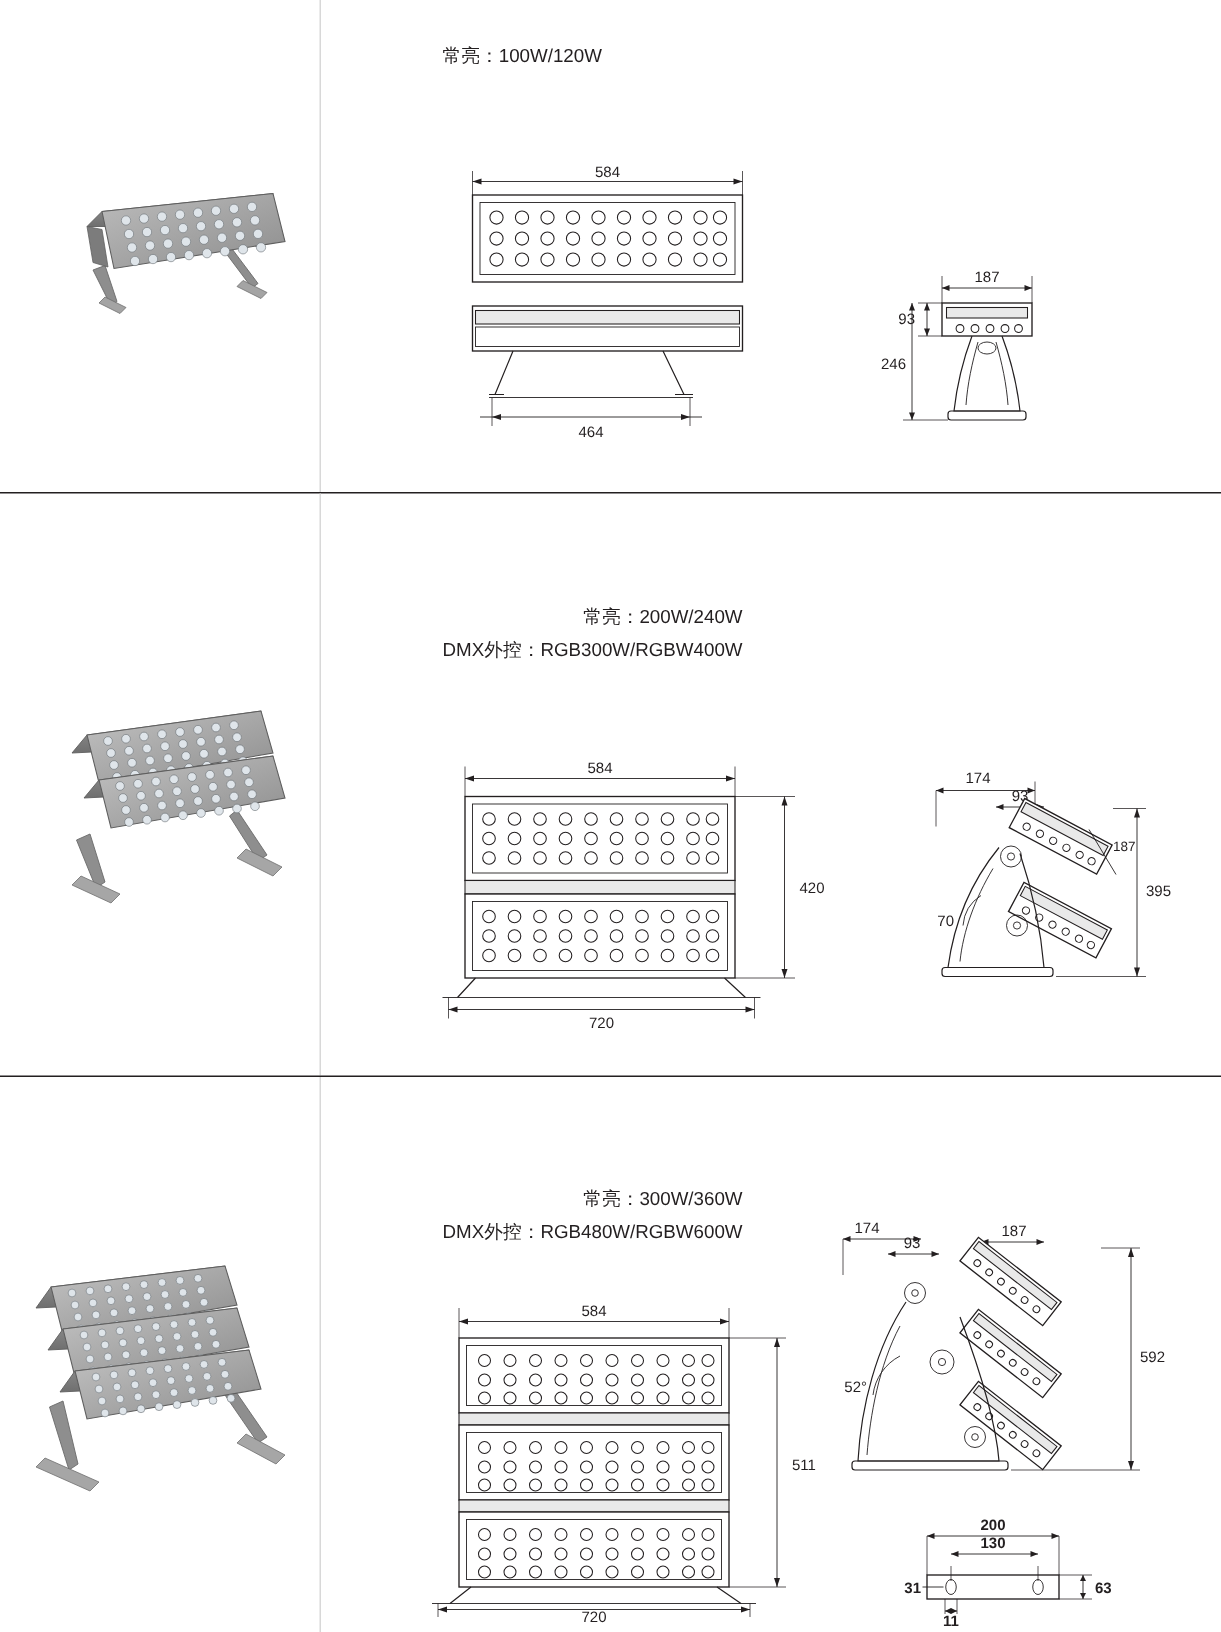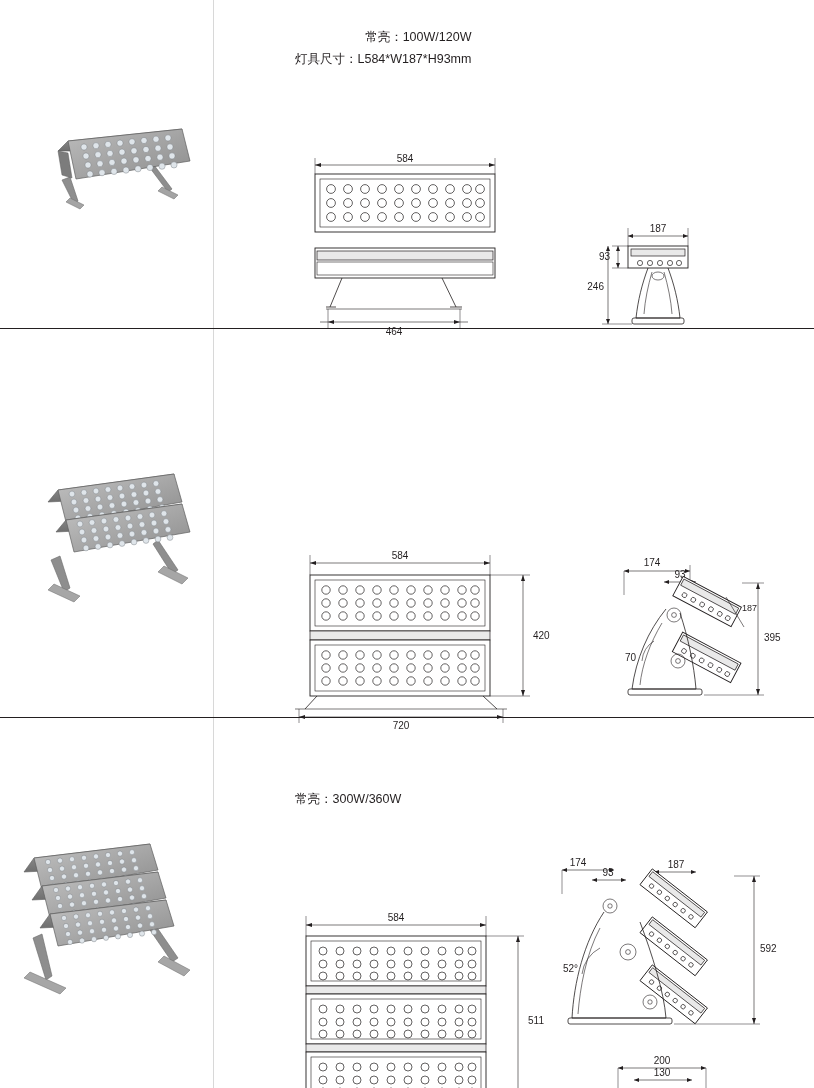--- a/index.html
+++ b/index.html
@@ -50,21 +50,20 @@
   .specs div {
     margin-bottom: 0px;
   }
   
   .photo {
     position: absolute;
   }
   
   .draw {
     position: absolute;
-    margin-top: 44px;
   }
   svg { display: block; overflow: visible; }
   .dim-text {
     font-family: "Liberation Sans", sans-serif;
     font-size: 10px;
     fill: #231f20;
   }
   .dim-text-sm {
     font-family: "Liberation Sans", sans-serif;
     font-size: 9px;
@@ -142,21 +141,20 @@
             <circle cx="116" cy="63.8" r="3.1"></circle>
             <circle cx="128" cy="62.5" r="3.1"></circle>
             <circle cx="140" cy="61.2" r="3.1"></circle>
             <circle cx="152" cy="59.9" r="3.1"></circle>
         </g>
       </svg>
     </div>
 
     <div class="specs" style="left:295px; top:26px;">
       <div>常亮：100W/120W</div>
-      <div>灯具尺寸：L584*W187*H93mm</div>
     </div>
 
     <div class="draw" style="left:290px; top:108px;">
       <svg width="230" height="195" viewBox="0 0 230 195">
 
         <line class="ln-ext" x1="25" y1="6" x2="25" y2="22"></line>
         <line class="ln-ext" x1="205" y1="6" x2="205" y2="22"></line>
         <line class="ln-thin" x1="25" y1="13" x2="205" y2="13"></line>
         <path d="M25,13 l6,-2 l0,4 z" fill="#231f20"></path>
         <path d="M205,13 l-6,-2 l0,4 z" fill="#231f20"></path>
@@ -350,20 +348,22 @@
             <circle cx="104" cy="83.5" r="2.9"></circle>
             <circle cx="116" cy="82" r="2.9"></circle>
             <circle cx="128" cy="80.5" r="2.9"></circle>
             <circle cx="140" cy="79" r="2.9"></circle>
             <circle cx="152" cy="77.5" r="2.9"></circle>
         </g>
       </svg>
     </div>
 
     <div class="specs" style="left:295px; top:400px;">
+      <div>常亮：200W/240W</div>
+      <div>DMX外控：RGB300W/RGBW400W</div>
     </div>
 
     <div class="draw" style="left:285px; top:503px;">
       <svg width="265" height="185" viewBox="0 0 265 185">
 
         <line class="ln-ext" x1="25" y1="8" x2="25" y2="28"></line>
         <line class="ln-ext" x1="205" y1="8" x2="205" y2="28"></line>
         <line class="ln-thin" x1="25" y1="16" x2="205" y2="16"></line>
         <path d="M25,16 l6,-2 l0,4 z" fill="#231f20"></path>
         <path d="M205,16 l-6,-2 l0,4 z" fill="#231f20"></path>
@@ -658,20 +658,21 @@
             <circle cx="110" cy="106.4" r="2.6"></circle>
             <circle cx="122" cy="105" r="2.6"></circle>
             <circle cx="134" cy="103.6" r="2.6"></circle>
             <circle cx="146" cy="102.2" r="2.6"></circle>
         </g>
       </svg>
     </div>
 
     <div class="specs" style="left:295px; top:788px;">
       <div>常亮：300W/360W</div>
+      <div>DMX外控：RGB480W/RGBW600W</div>
     </div>
 
     <div class="draw" style="left:278px; top:866px;">
       <svg width="260" height="215" viewBox="0 0 260 215">
 
         <line class="ln-ext" x1="28" y1="6" x2="28" y2="26"></line>
         <line class="ln-ext" x1="208" y1="6" x2="208" y2="26"></line>
         <line class="ln-thin" x1="28" y1="15" x2="208" y2="15"></line>
         <path d="M28,15 l6,-2 l0,4 z" fill="#231f20"></path>
         <path d="M208,15 l-6,-2 l0,4 z" fill="#231f20"></path>
@@ -875,21 +876,21 @@
 
         <line class="ln-thin" x1="206" y1="34" x2="206" y2="182"></line>
         <path d="M206,34 l-2,6 l4,0 z" fill="#231f20"></path>
         <path d="M206,182 l-2,-6 l4,0 z" fill="#231f20"></path>
         <line class="ln-ext" x1="186" y1="34" x2="212" y2="34"></line>
         <line class="ln-ext" x1="126" y1="182" x2="212" y2="182"></line>
         <text class="dim-text" x="212" y="110" text-anchor="start">592</text>
       </svg>
     </div>
 
-    <div class="draw" style="left:596px; top:1006px;">
+    <div class="draw" style="left:596px; top:1006px;font-weight:bold;">
       <svg width="160" height="80" viewBox="0 0 160 80">
 
         <line class="ln-thin" x1="22" y1="18" x2="110" y2="18"></line>
         <path d="M22,18 l5,-2 l0,4 z" fill="#231f20"></path>
         <path d="M110,18 l-5,-2 l0,4 z" fill="#231f20"></path>
         <text class="dim-text" x="66" y="14" text-anchor="middle">200</text>
         <line class="ln-ext" x1="22" y1="18" x2="22" y2="44"></line>
         <line class="ln-ext" x1="110" y1="18" x2="110" y2="44"></line>
 
         <line class="ln-thin" x1="38" y1="30" x2="96" y2="30"></line>

